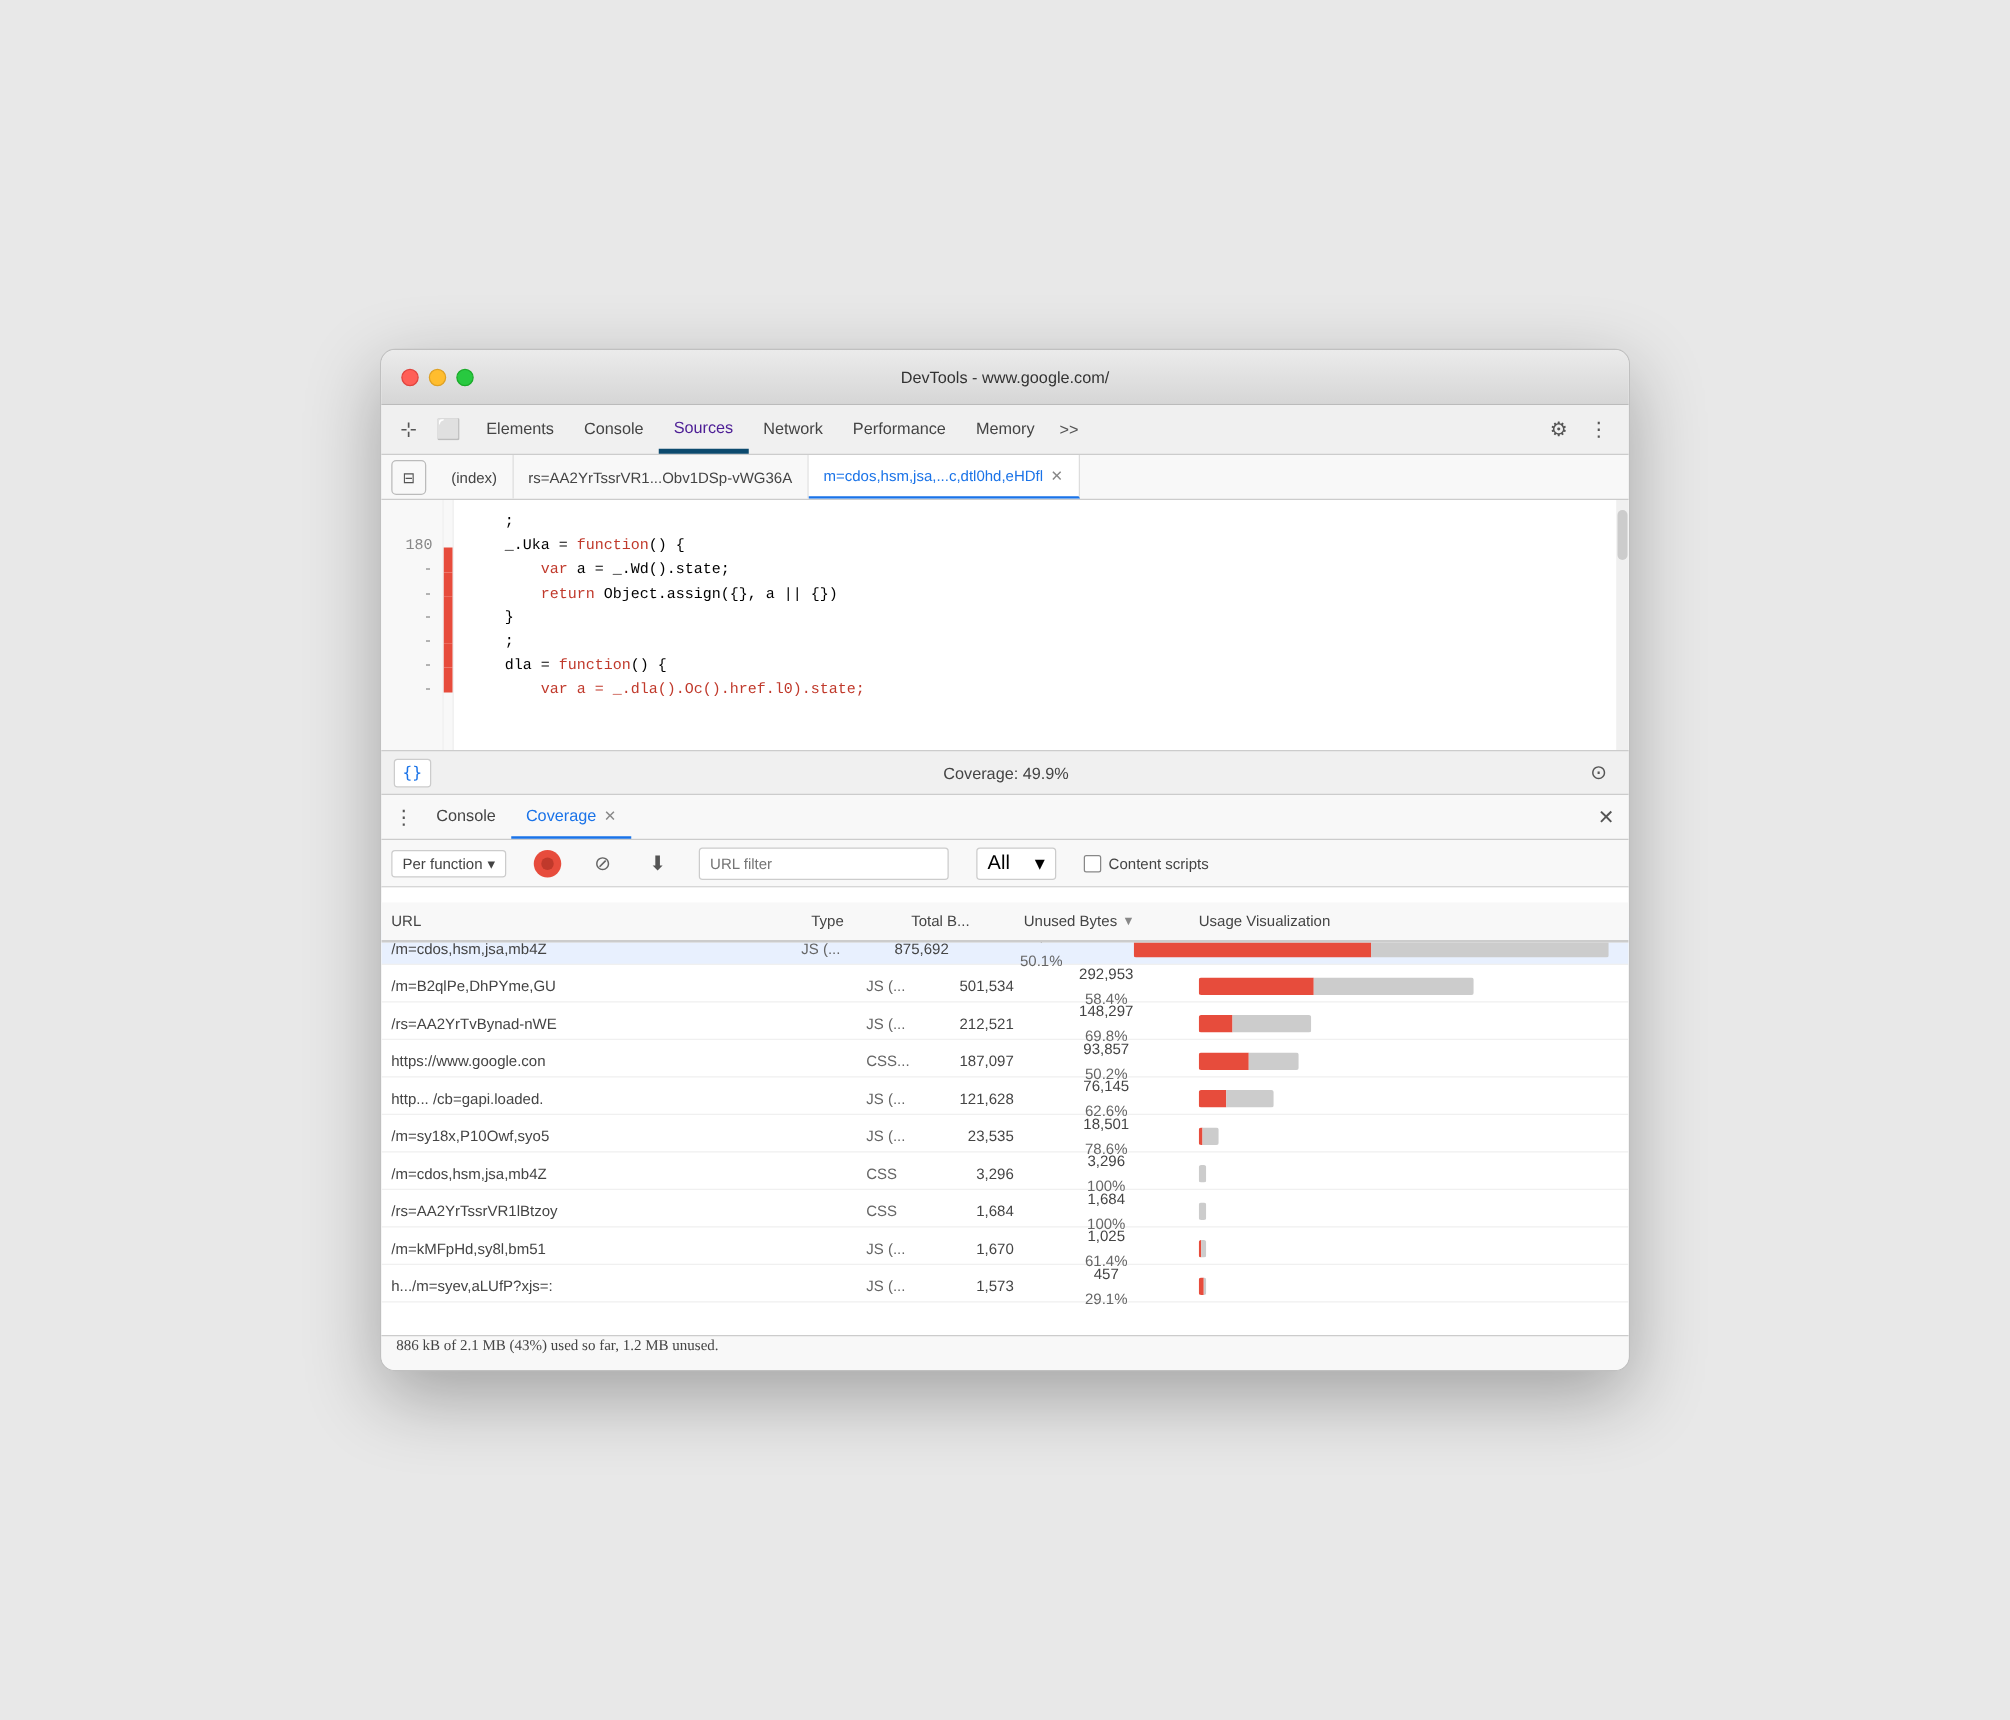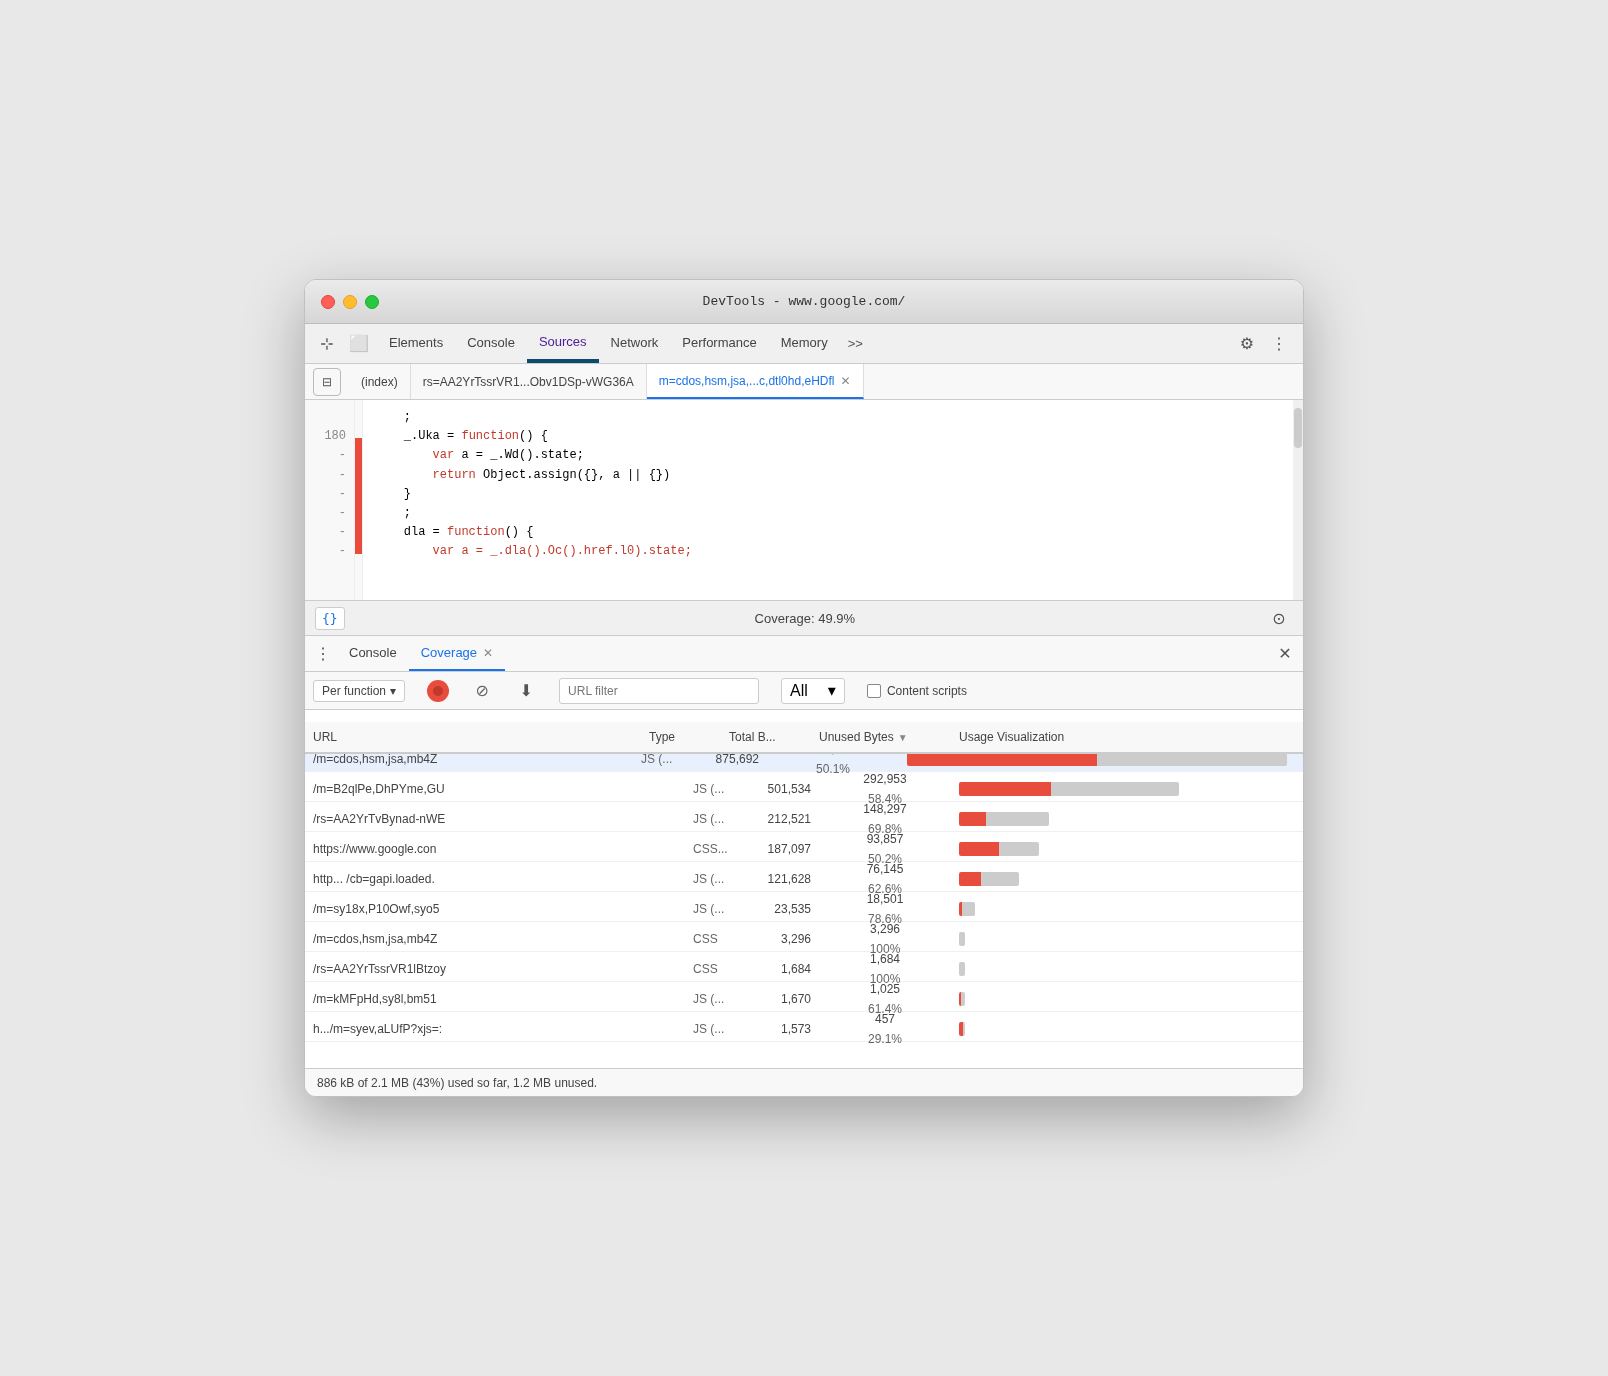--- a/index.html
+++ b/index.html
@@ -22,21 +22,20 @@
     }
     
     .title-bar {
       background: linear-gradient(to bottom, #ebebeb, #d6d6d6);
       height: 44px;
       display: flex;
       align-items: center;
       padding: 1px 16px;
       border-bottom: 1px solid #bbb;
       position: relative;
-      font-family: Liberation Mono, monospace;
     }
     .title-bar-buttons {
       display: flex;
       gap: 8px;
     }
     .btn-close { width: 14px; height: 14px; border-radius: 50%; background: #ff5f57; border: 1px solid #e0443e; }
     .btn-min { width: 14px; height: 14px; border-radius: 50%; background: #ffbd2e; border: 1px solid #dfa123; }
     .btn-max { width: 14px; height: 14px; border-radius: 50%; background: #28c940; border: 1px solid #1aab29; }
     .title-bar-title {
       position: absolute;
@@ -409,24 +408,25 @@
     .viz-cell { padding-right: 8px; }
     .viz-bar { height: 14px; display: flex; border-radius: 2px; overflow: hidden; }
     .viz-used { background: #e74c3c; }
     .viz-unused { background: #ccc; }
     
     .status-bar {
       background: #f8f8f8;
       border-top: 1px solid #ccc;
       height: 28px;
       display: flex;
-      align-items: center;
+      align-items: flex-start;
       padding: 0 12px;
       font-size: 12px;
       color: #444;
+      font-family: Liberation Serif, serif;
     }
     .bottom-panel {
       display: flex;
       flex-direction: column;
       height: 460px;
     }
   </style>
 </head>
 <body>
 

